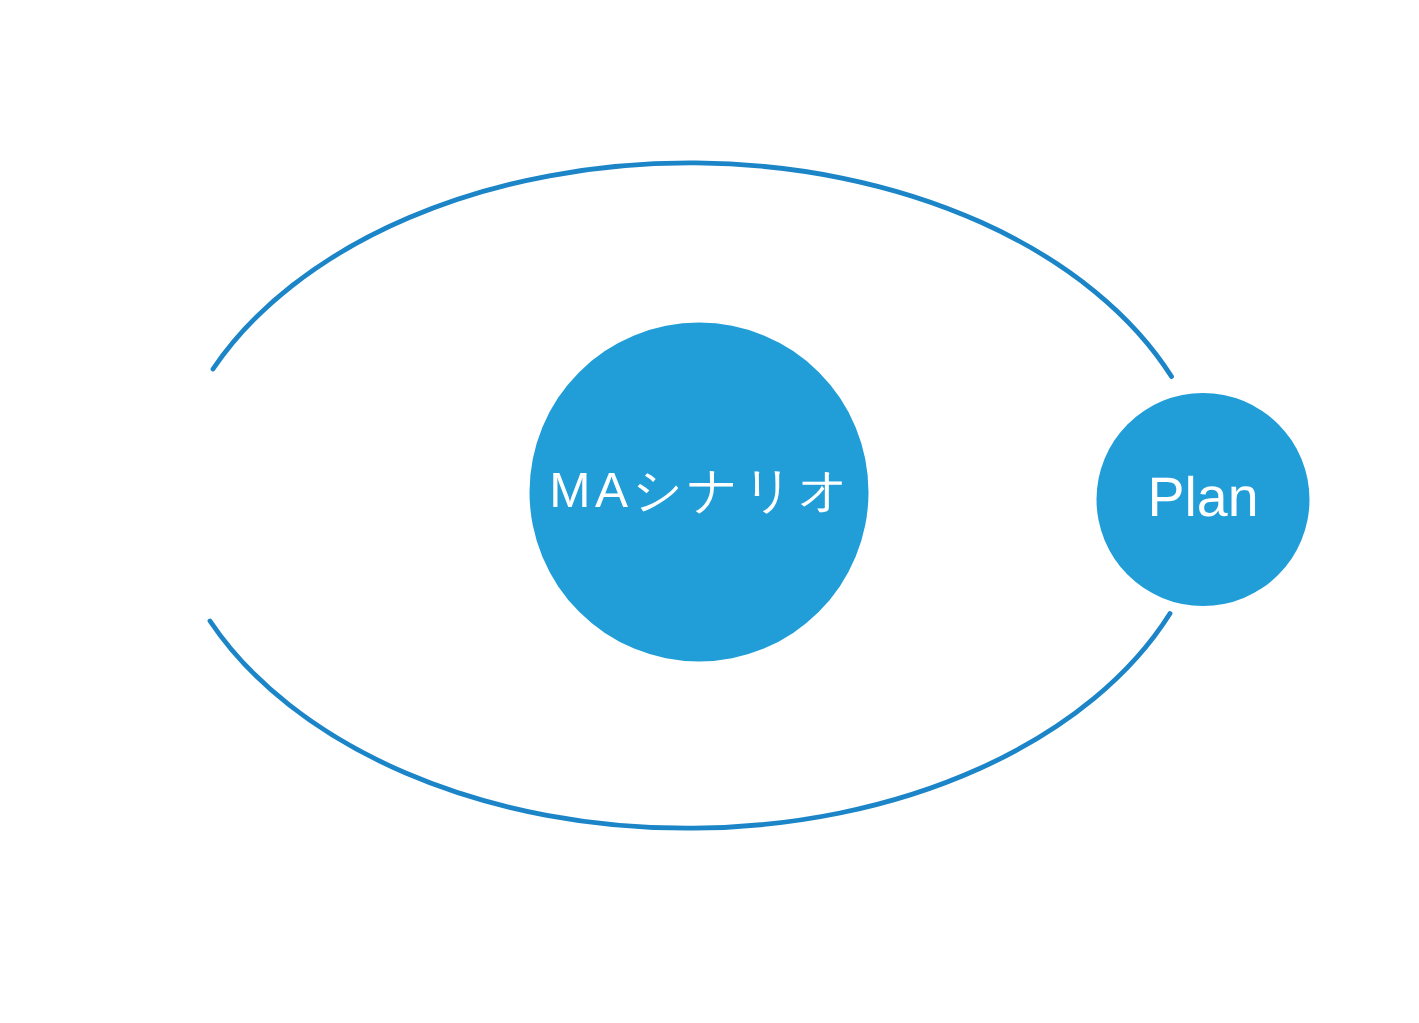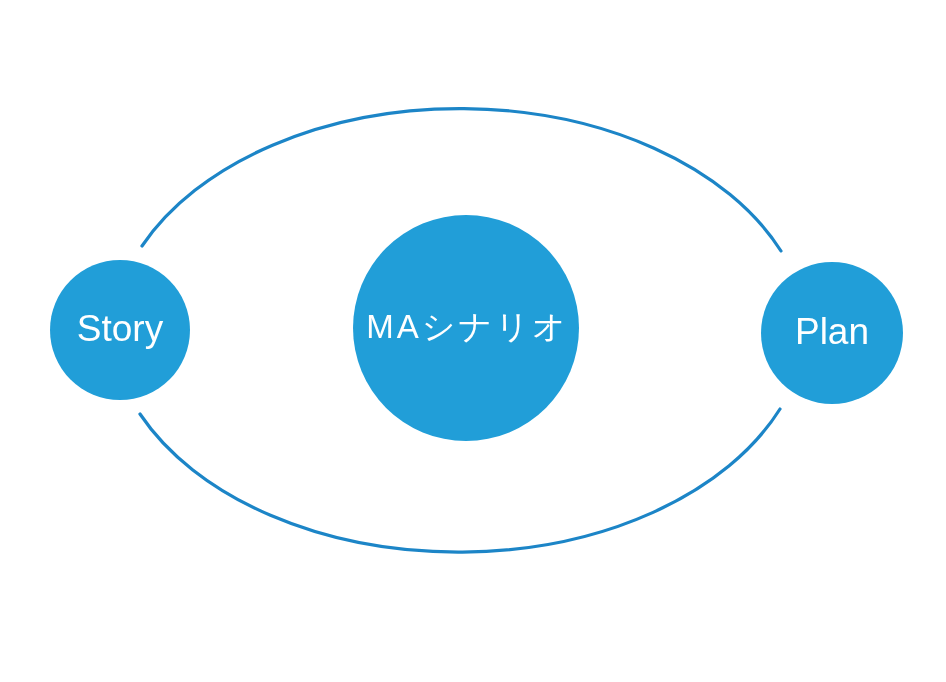--- a/index.html
+++ b/index.html
@@ -45,21 +45,21 @@
     left: 353px;
     top: 215px;
     width: 226px;
     height: 226px;
     font-size: 33px;
     font-weight: 500;
     letter-spacing: 3px;
     text-indent: 3px;
   }
   .node-plan {
-    left: 761px;
+    left: 731px;
     top: 262px;
     width: 142px;
     height: 142px;
     font-size: 37px;
     font-weight: 500;
   }
   .node-label {
     white-space: nowrap;
     padding-bottom: 4px;
   }
@@ -67,23 +67,20 @@
 </head>
 <body>
 
 <div class="stage">
 
   <svg class="orbit-svg" viewBox="0 0 946 682" xmlns="http://www.w3.org/2000/svg">
     <path fill="none" stroke-linecap="round" stroke-width="3.2" d="M 142 246 A 349 234 0 0 1 781 251" stroke="#1C85C7"></path>
     <path fill="none" stroke-linecap="round" stroke-width="3.2" d="M 140 414 A 349 234 0 0 0 780 409" stroke="#1C85C7"></path>
   </svg>
 
-  <div class="node-circle node-story" style="background: rgb(33, 158, 216);">
-    <span class="node-label">Story</span>
-  </div>
 
   <div class="node-circle node-scenario" style="background: rgb(33, 158, 216);">
     <span class="node-label">MAシナリオ</span>
   </div>
 
   <div class="node-circle node-plan" style="background: rgb(33, 158, 216);">
     <span class="node-label">Plan</span>
   </div>
 
 </div>

